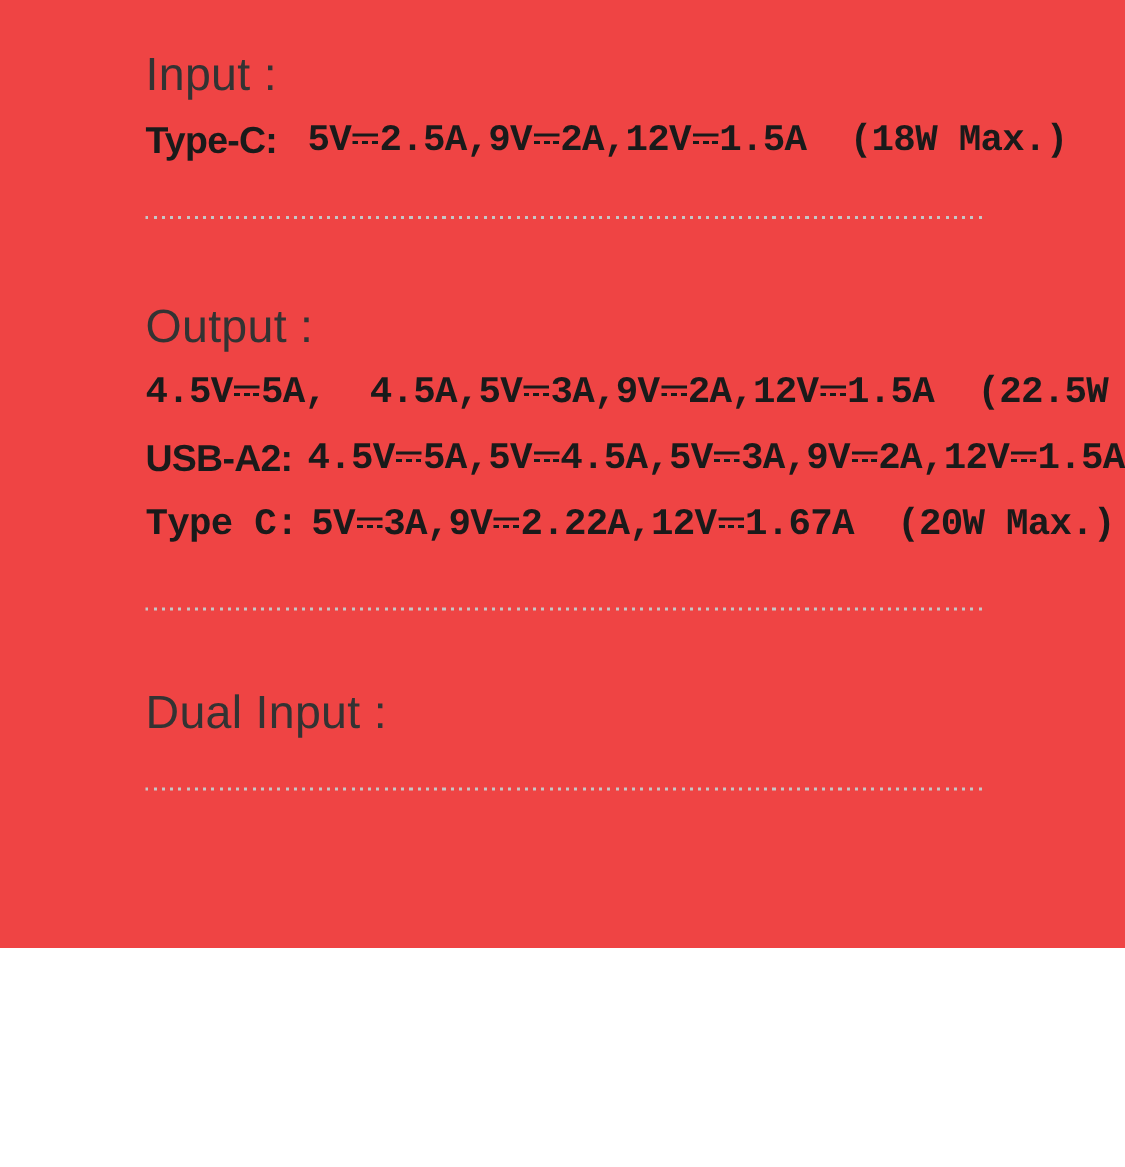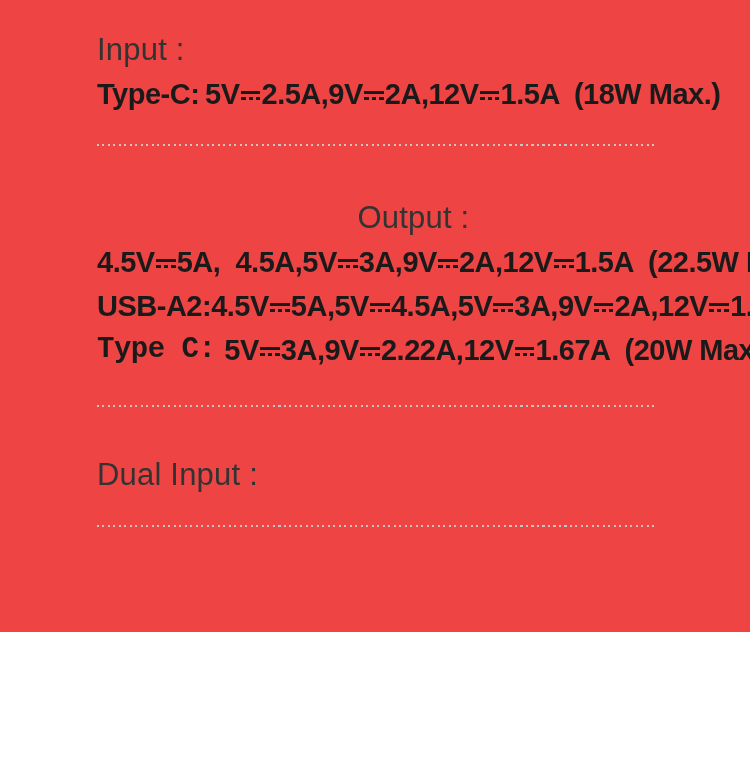--- a/index.html
+++ b/index.html
@@ -18,42 +18,42 @@
     line-height: 40px;
     font-weight: 400;
     color: #333333;
     white-space: pre;
     letter-spacing: 0.2px;
     margin-bottom: 2px;
   }
   .spec-row {
     display: flex;
     align-items: flex-start;
-    font-size: 29px;
+    font-size: 25px;
     line-height: 44px;
     font-weight: 700;
     color: #1a1a1a;
     letter-spacing: -0.5px;
     white-space: pre;
   }
   .spec-label { flex: 0 0 auto; }
   .spec-label.aligned { min-width: 108px; }
   .spec-label.plain { margin-right: 9px; font-family: Liberation Mono, monospace; }
-  .spec-value { flex: 0 0 auto; }
+  .spec-value { flex: 0 0 auto; font-family: Liberation Mono, monospace; }
   .spec-value.multiline { display: flex; }
   .spec-line { display: block; }
   .divider {
     width: 560px;
     height: 2px;
     background: repeating-linear-gradient(90deg, #c6c6c6 0 2px, transparent 2px 5.5px);
   }
   .divider-1 { margin-top: 28px; }
   .divider-2 { margin-top: 33px; }
   .divider-3 { margin-top: 30px; }
-  .section-output { margin-top: 52px; text-align: center; }
+  .section-output { margin-top: 52px; }
   .section-dual { margin-top: 48px; }
   
   .dc-symbol {
     display: inline-block;
     position: relative;
     width: 0.68em;
     height: 0.62em;
     margin: 0 0.04em;
   }
   .dc-symbol .dc-top {

